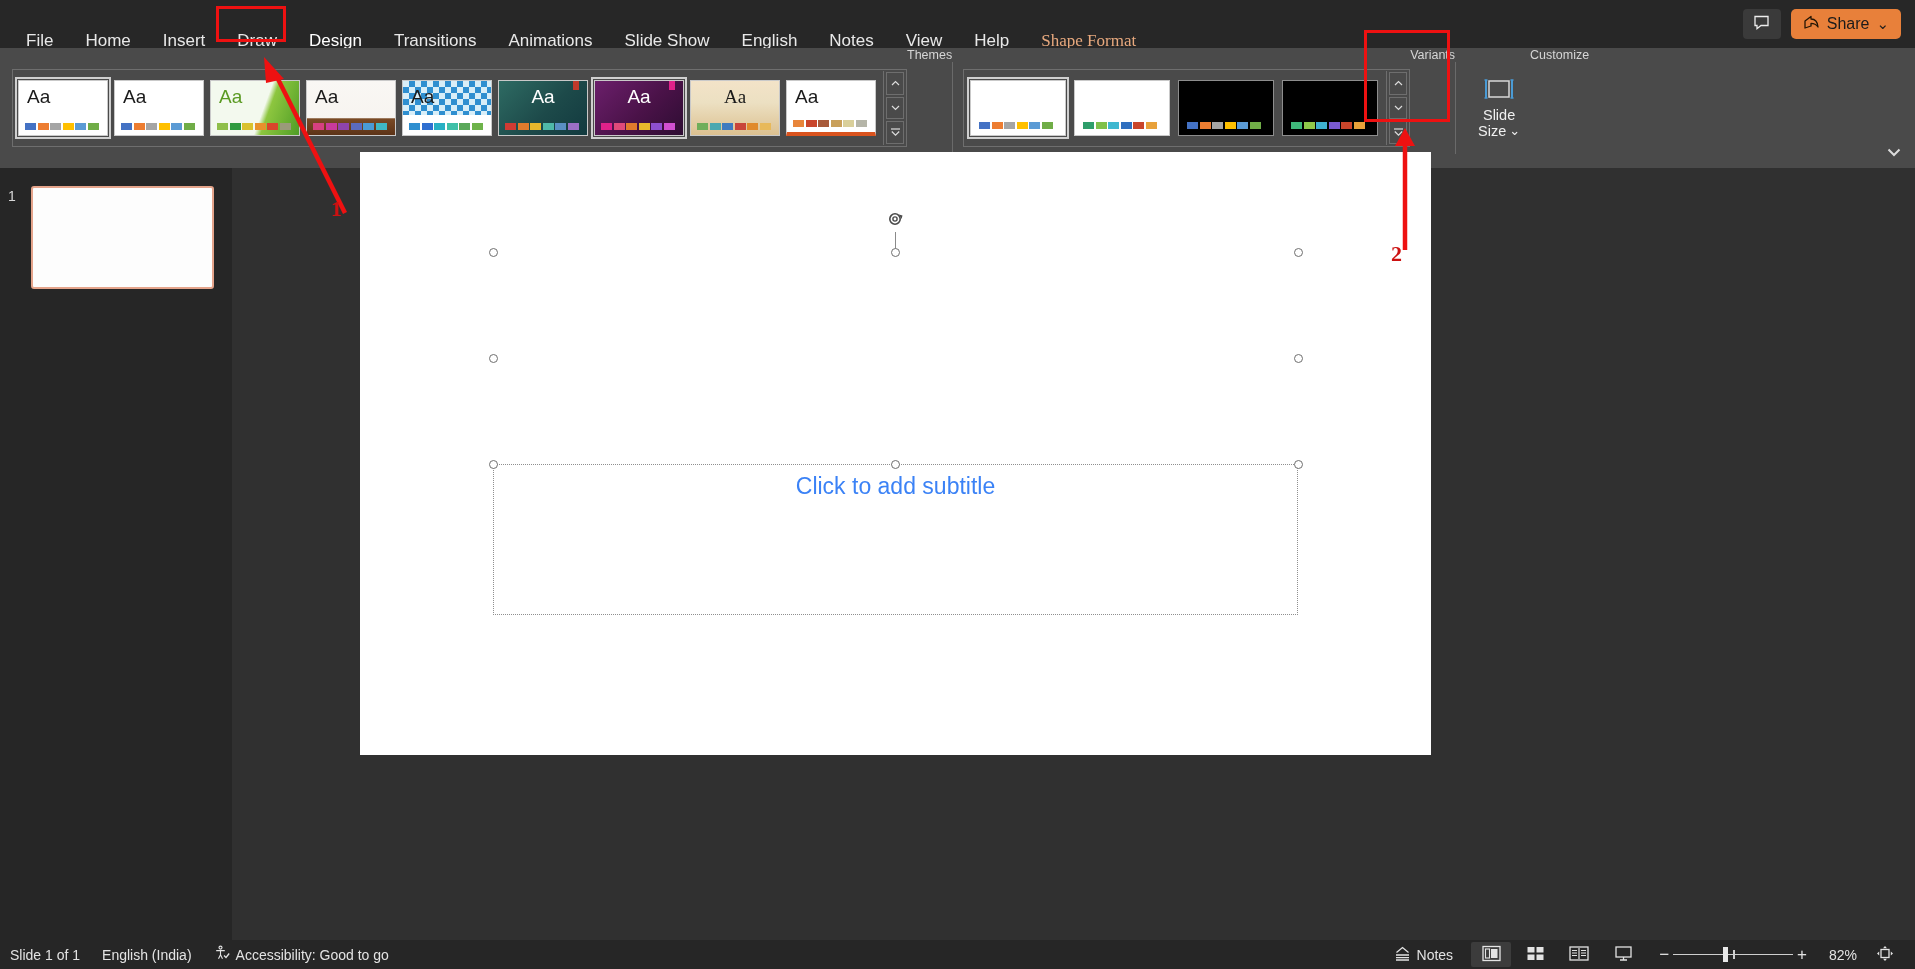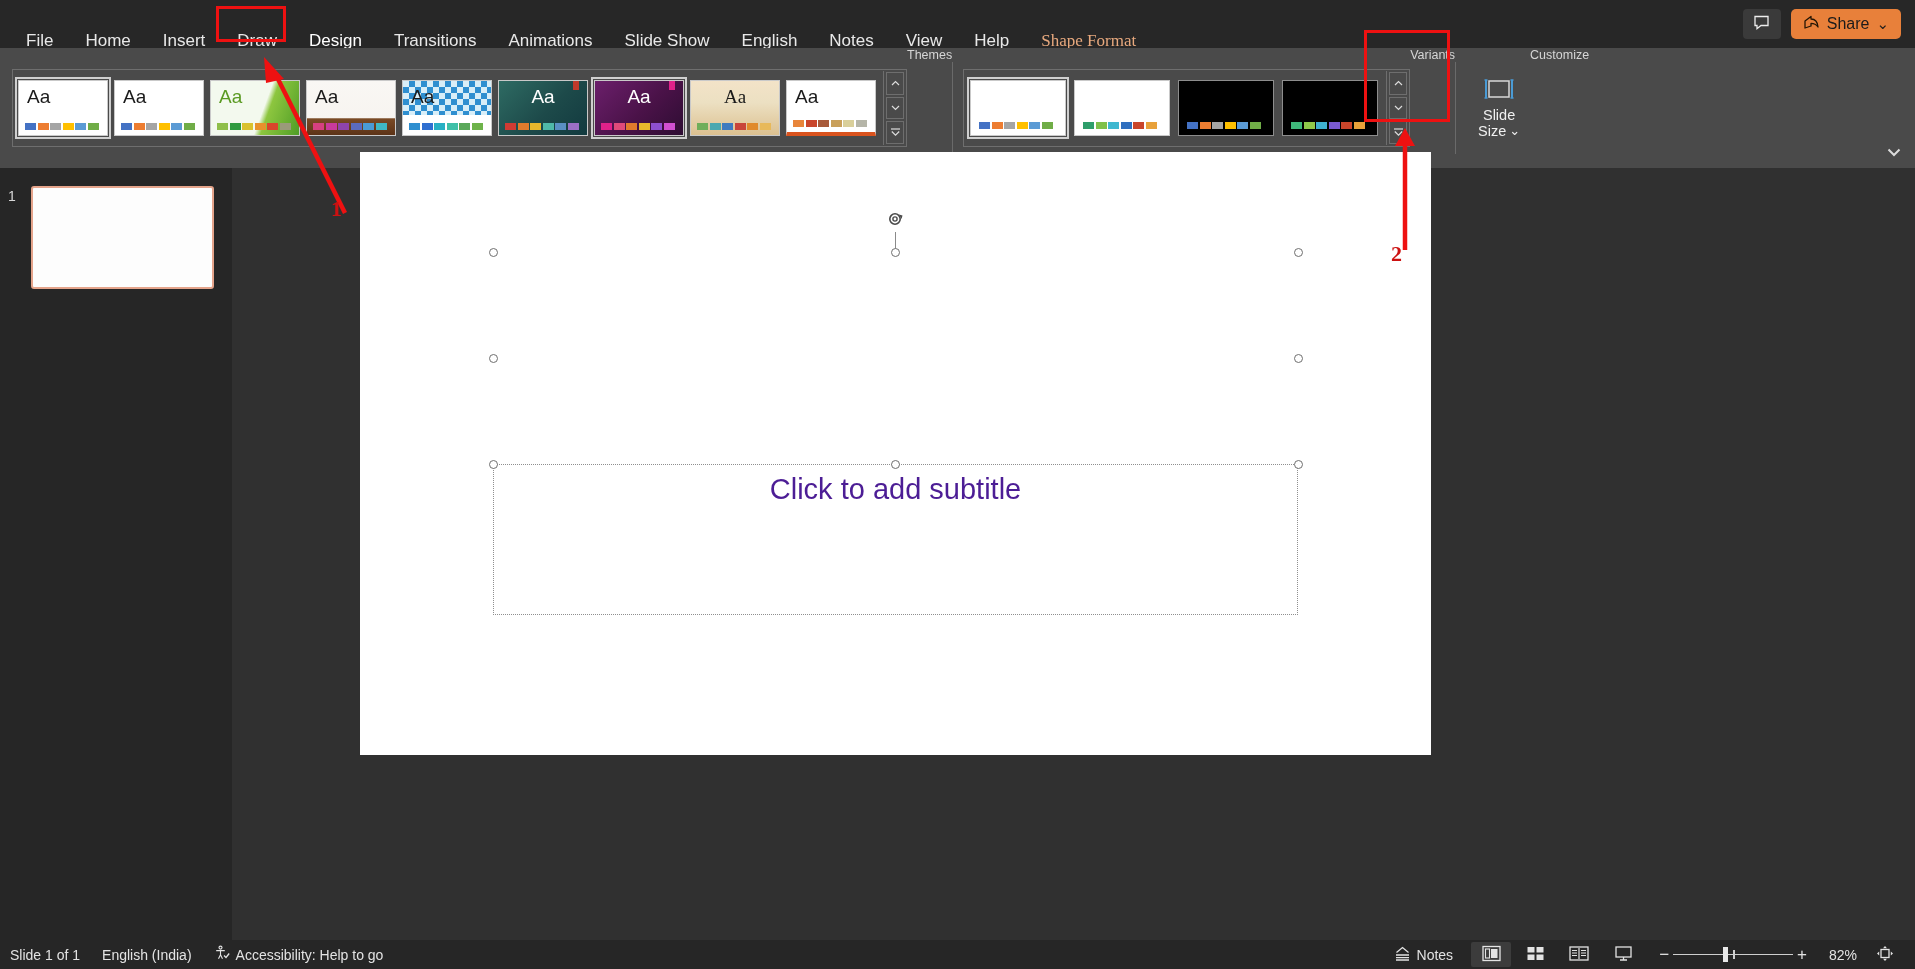--- a/index.html
+++ b/index.html
@@ -153,21 +153,21 @@
   .ph-title .txt {
     font-size: 56px; color: #000; font-family: "Liberation Sans", sans-serif;
     font-weight: 400; letter-spacing: -0.5px;
   }
   .ph-sub {
     left: 133px; top: 312px; width: 805px; height: 151px;
     border: 1px dotted #8f8f8f;
     display: flex; align-items: flex-start; justify-content: center;
     padding-top: 8px;
   }
-  .ph-sub .txt { font-size: 29px; color: #4c1d95; }
+  .ph-sub .txt { font-size: 23px; color: #3b82f6; }
 
   .handle {
     position: absolute; width: 9px; height: 9px; border-radius: 50%;
     background: #ffffff; border: 1.3px solid #6f6f6f; z-index: 5;
   }
   .rot-handle {
     position: absolute; width: 20px; height: 20px; z-index: 6;
   }
   .rot-stem {
     position: absolute; width: 1px; height: 20px; background: #8a8a8a; z-index: 4;
@@ -559,21 +559,21 @@
         <span>English (India)</span>
       </div>
       <div class="sb-item">
         <span>
           <svg width="16" height="16" viewBox="0 0 16 16">
             <circle cx="6.5" cy="2.6" r="1.5" fill="none" stroke="#e3e3e3" stroke-width="1.1"></circle>
             <path d="M2.2 5.6h8.6M6.5 5.6v4.2M6.5 9.8l-2 4M6.5 9.8l2 4" fill="none" stroke="#e3e3e3" stroke-width="1.1"></path>
             <path d="M10 10.5l2 2 3.2-4" fill="none" stroke="#e3e3e3" stroke-width="1.3"></path>
           </svg>
         </span>
-        <span>Accessibility: Help to go</span>
+        <span>Accessibility: Good to go</span>
       </div>
     </div>
     <div class="sb-right">
       <div class="sb-item" style="margin-right:14px;">
         <span>
           <svg width="17" height="15" viewBox="0 0 17 15">
             <path d="M2.5 6.5L8.5 1.5l6 5" fill="none" stroke="#e3e3e3" stroke-width="1.3"></path>
             <path d="M2 9h13M2 11.6h13M2 14h13" stroke="#e3e3e3" stroke-width="1.3"></path>
           </svg>
         </span>

